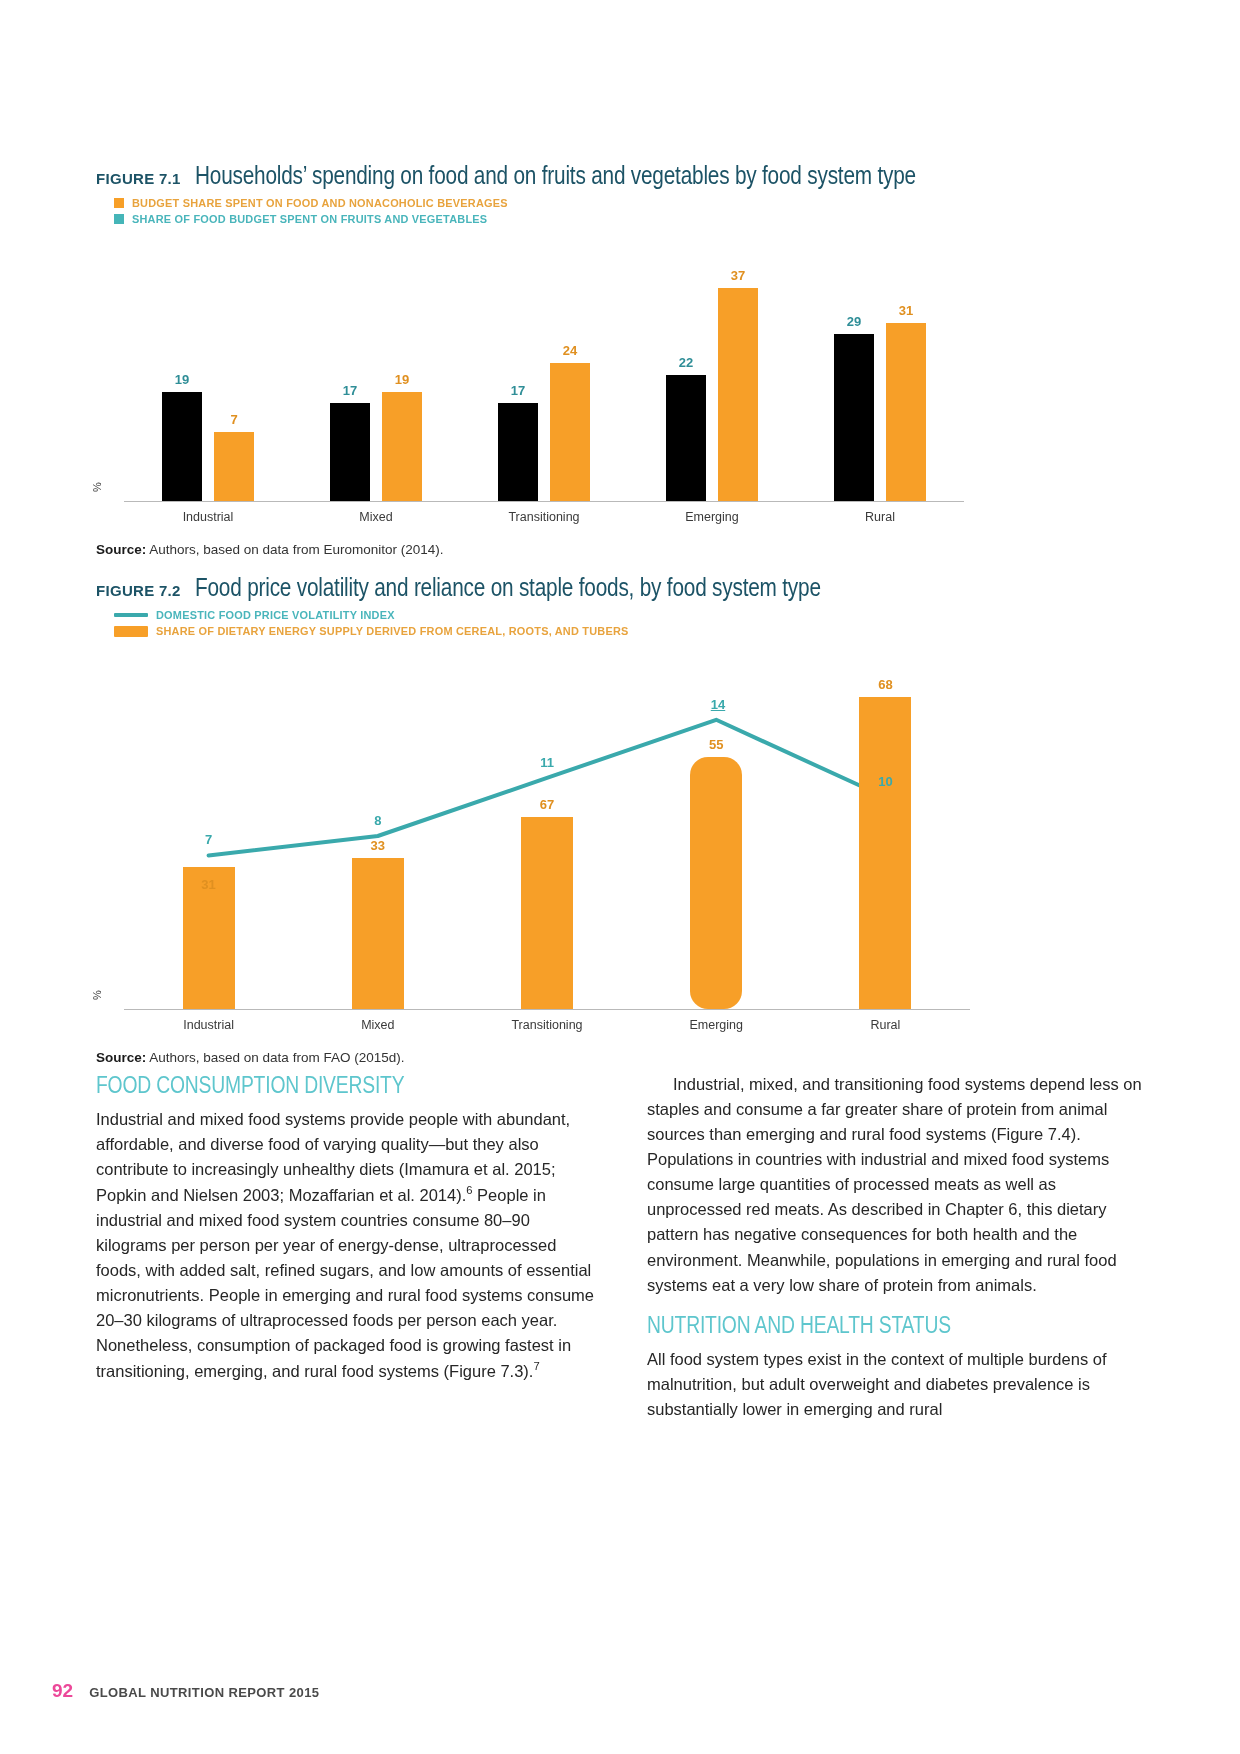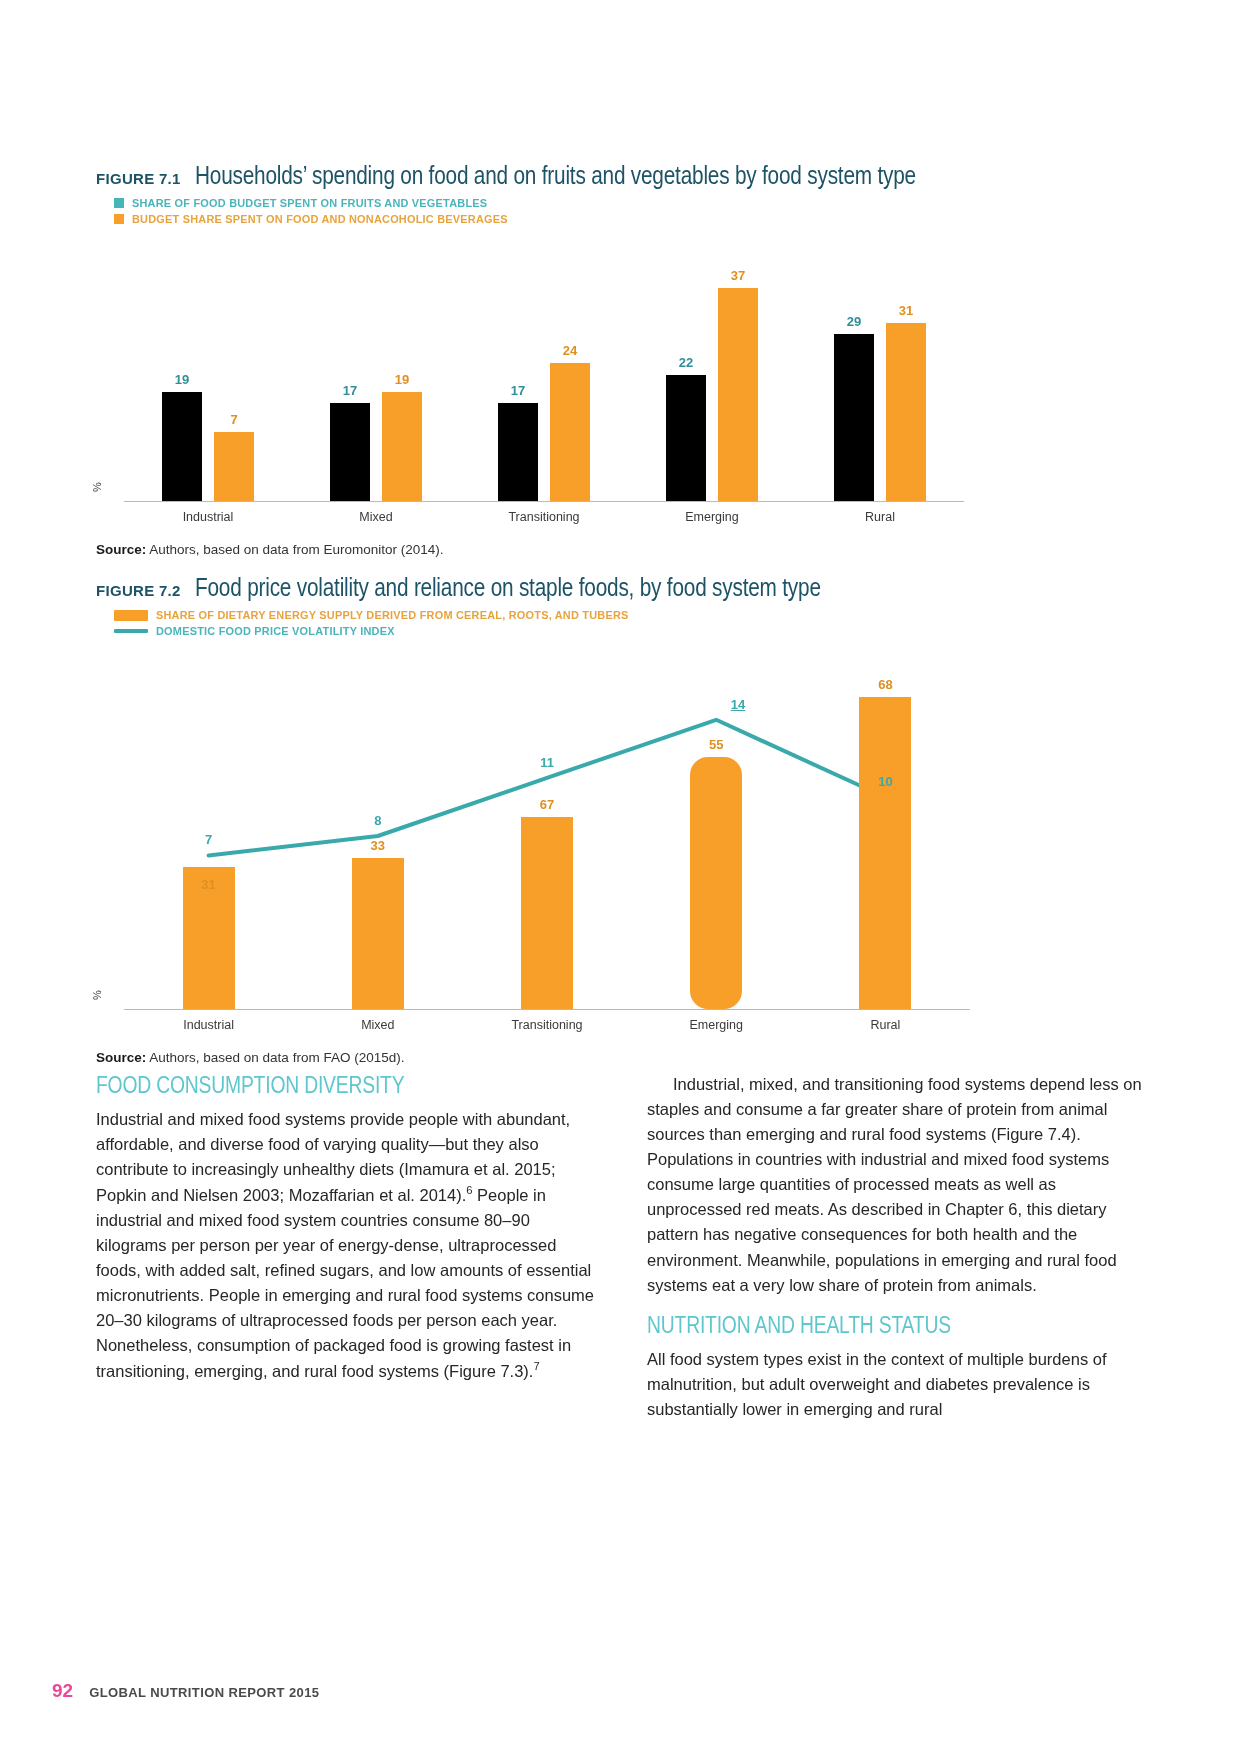--- a/index.html
+++ b/index.html
@@ -180,26 +180,26 @@
 <div class="page">
 
   <div class="figure" id="figure-1">
     <div class="fig-head">
       <span class="fig-label">FIGURE 7.1</span>
       <span class="fig-title">Households’ spending on food and on fruits and vegetables by food system type</span>
     </div>
 
     <div class="legend">
       <div class="legend-row">
+        <span class="swatch-box" style="background:#f79f28"></span>
+        <span class="legend-text orange">BUDGET SHARE SPENT ON FOOD AND NONACOHOLIC BEVERAGES</span>
+      </div>
+      <div class="legend-row">
         <span class="swatch-box" style="background:#45b5b8"></span>
         <span class="legend-text teal">SHARE OF FOOD BUDGET SPENT ON FRUITS AND VEGETABLES</span>
-      </div>
-      <div class="legend-row">
-        <span class="swatch-box" style="background:#f79f28"></span>
-        <span class="legend-text orange">BUDGET SHARE SPENT ON FOOD AND NONACOHOLIC BEVERAGES</span>
       </div>
     </div>
 
     <div class="plot-wrap">
       <span class="y-unit" style="left:-4px; top:210px;">%</span>
       <div class="plot" id="plot-1">
           <div class="group" style="left: 38px; width: 92px; gap: 12px;">
             <div class="bar teal" style="width: 40px; height: 109.25px;">
               <span class="val">19</span>
             </div>
@@ -256,26 +256,26 @@
   </div>
 
   <div class="figure" id="figure-2">
     <div class="fig-head">
       <span class="fig-label">FIGURE 7.2</span>
       <span class="fig-title">Food price volatility and reliance on staple foods, by food system type</span>
     </div>
 
     <div class="legend">
       <div class="legend-row">
+        <span class="swatch-line" style="background:#3aa9ac;"></span>
+        <span class="legend-text teal">DOMESTIC FOOD PRICE VOLATILITY INDEX</span>
+      </div>
+      <div class="legend-row">
         <span class="swatch-line" style="background:#f79f28; height:11px;"></span>
         <span class="legend-text orange">SHARE OF DIETARY ENERGY SUPPLY DERIVED FROM CEREAL, ROOTS, AND TUBERS</span>
-      </div>
-      <div class="legend-row">
-        <span class="swatch-line" style="background:#3aa9ac;"></span>
-        <span class="legend-text teal">DOMESTIC FOOD PRICE VOLATILITY INDEX</span>
       </div>
     </div>
 
     <div class="plot-wrap">
       <span class="y-unit" style="left:-4px; top:310px;">%</span>
       <div class="plot" id="plot-2">
         <svg class="lineplot" id="lineplot-2" viewBox="0 0 846 330" preserveAspectRatio="none">
             <polyline points="84.6,176.4 253.8,157.0 423.0,98.9 592.2,40.8 761.4,118.3" fill="none" stroke="#3aa9ac" stroke-width="4" stroke-linejoin="round" stroke-linecap="round"></polyline>
           </svg>
       <div class="group" style="left: 58.6px; width: 52px;">
@@ -299,21 +299,21 @@
             </div>
           </div>
           <div class="group" style="left: 735.4px; width: 52px;">
             <div class="bar orange" style="width: 52px; height: 311.667px;">
               <span class="val">68</span>
             </div>
           </div>
           <span class="pt-label" style="left: 84.6px; top: 168.375px;">7</span>
           <span class="pt-label" style="left: 253.8px; top: 149px;">8</span>
           <span class="pt-label" style="left: 423px; top: 90.875px;">11</span>
-          <span class="pt-label" style="left: 614px; top: 32.75px; text-decoration: underline;">14</span>
+          <span class="pt-label" style="left: 594px; top: 32.75px; text-decoration: underline;">14</span>
           <span class="pt-label" style="left: 761.4px; top: 110.25px;">10</span>
         </div>
       <div class="xaxis" id="xaxis-2">
           <span class="xtick" style="left: 84.6px;">Industrial</span>
           <span class="xtick" style="left: 253.8px;">Mixed</span>
           <span class="xtick" style="left: 423px;">Transitioning</span>
           <span class="xtick" style="left: 592.2px;">Emerging</span>
           <span class="xtick" style="left: 761.4px;">Rural</span>
         </div>
     </div>

